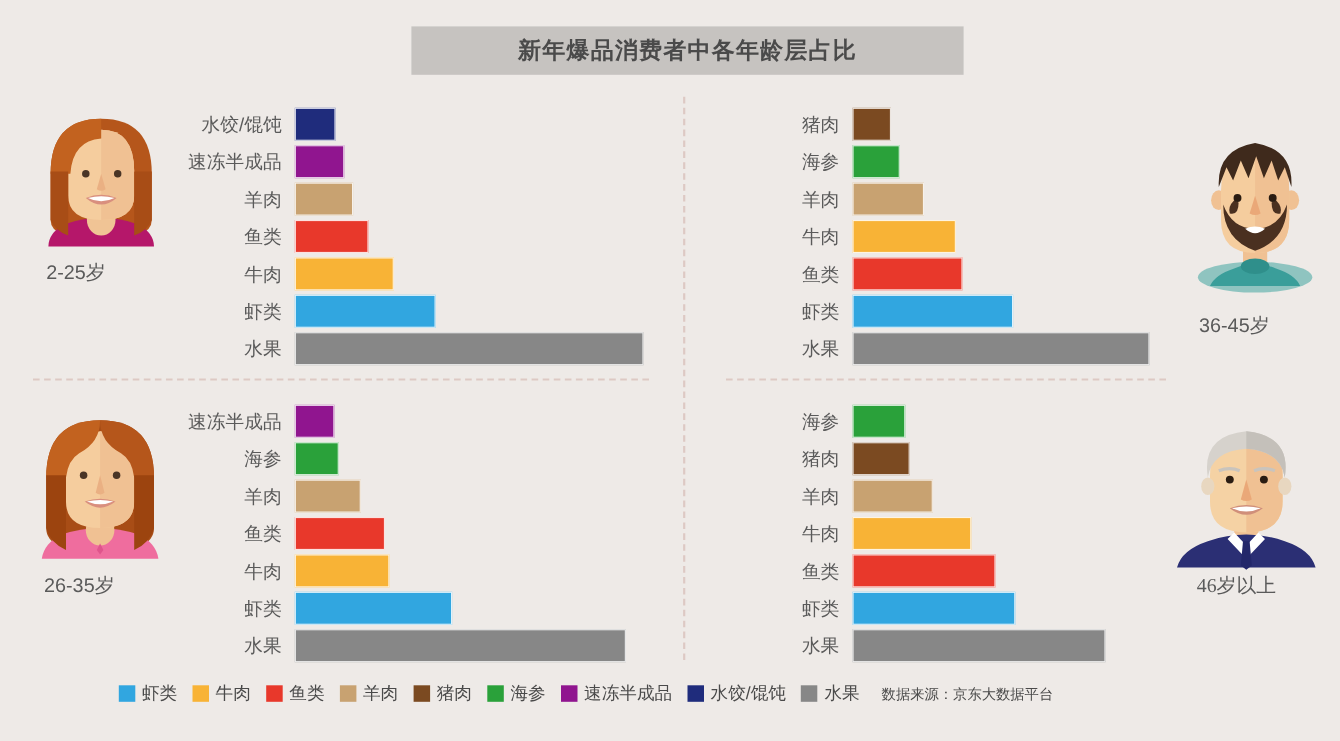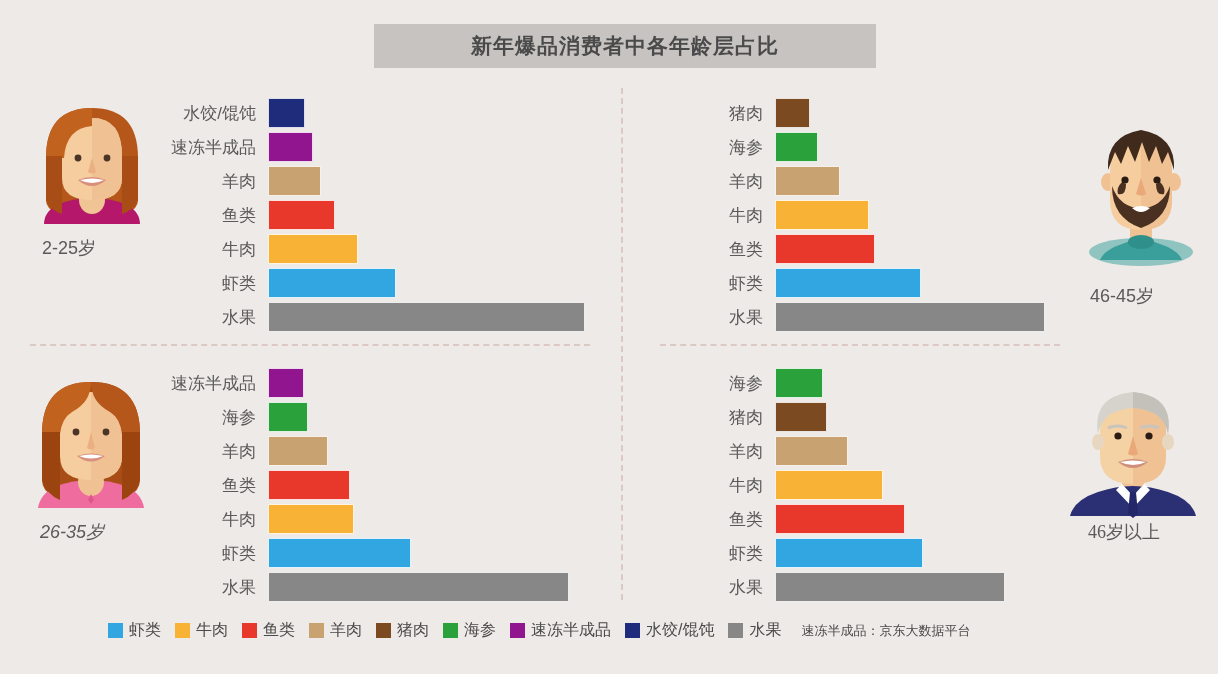--- a/index.html
+++ b/index.html
@@ -63,21 +63,21 @@
   .panel-bl { left: 132px; top: 368px; width: 470px; }
   .panel-bl .cat-label { width: 136px; }
   .panel-br { left: 675px; top: 368px; width: 400px; }
   .panel-br .cat-label { width: 100px; }
 
   
   .age-caption {
     position: absolute; font-size: 18px; color: #5a5a5a; white-space: nowrap;
   }
   .age-tl { left: 42px; top: 236px; }
-  .age-bl { left: 40px; top: 520px; font-style: italic; }
+  .age-bl { left: 40px; top: 520px; }
   .age-tr { left: 1090px; top: 284px; }
   .age-br { left: 1088px; top: 520px; font-family: Liberation Serif, serif; }
 
   
   .avatar { position: absolute; }
   .av-tl { left: 38px; top: 96px; }
   .av-bl { left: 32px; top: 368px; }
   .av-tr { left: 1082px; top: 112px; }
   .av-br { left: 1068px; top: 380px; }
 
@@ -142,21 +142,21 @@
       <path d="M26 58 Q24 24 59 18 Q94 24 92 58 L86 40 L80 52 L74 34 L67 50 L60 30 L53 50 L46 34 L39 52 L33 40 Z" fill="#3f2a1c"></path>
       <path d="M30 74 Q30 106 59 116 Q88 106 88 74 Q80 96 59 96 Q38 96 30 74 Z" fill="#4a3020"></path>
       <path d="M44 72 Q44 84 36 82 Q34 76 40 70 Z" fill="#4a3020"></path>
       <path d="M74 72 Q74 84 82 82 Q84 76 78 70 Z" fill="#4a3020"></path>
       <circle cx="43" cy="68" r="3.6" fill="#2a1c12"></circle>
       <circle cx="75" cy="68" r="3.6" fill="#2a1c12"></circle>
       <path d="M59 66 L54 82 Q59 85 64 82 Z" fill="#eaa878"></path>
       <path d="M50 96 Q59 92 68 96 Q59 104 50 96 Z" fill="#ffffff"></path>
     </svg>
   </div>
-  <div class="age-caption age-tr">46-45岁</div>
+  <div class="age-caption age-tr">36-45岁</div>
 
   <div class="avatar av-bl">
     <svg width="118" height="150" viewBox="0 0 118 150">
       <path d="M10 66 Q10 14 59 14 Q108 14 108 66 L108 112 Q108 134 59 134 Q10 134 10 112 Z" fill="#a84d16"></path>
       <path d="M24 118 Q59 106 94 118 Q110 126 112 140 L6 140 Q8 126 24 118 Z" fill="#ef6d9e"></path>
       <ellipse cx="59" cy="114" rx="13" ry="14" fill="#f0c193"></ellipse>
       <path d="M28 62 Q28 24 59 24 Q90 24 90 62 L90 88 Q90 112 59 112 Q28 112 28 88 Z" fill="#f5cd9e"></path>
       <path d="M59 24 Q90 24 90 62 L90 88 Q90 112 59 112 Z" fill="#f0c193"></path>
       <path d="M10 66 Q10 14 59 14 Q59 34 40 44 Q30 50 28 66 Z" fill="#c2621f"></path>
       <path d="M108 66 Q108 14 59 14 Q59 34 78 44 Q88 50 90 66 Z" fill="#b5561b"></path>
@@ -412,16 +412,16 @@
         </div>
         <div class="legend-item">
           <span class="legend-swatch" style="background: rgb(31, 44, 124);"></span>
           <span class="legend-label">水饺/馄饨</span>
         </div>
         <div class="legend-item">
           <span class="legend-swatch" style="background: rgb(135, 135, 135);"></span>
           <span class="legend-label">水果</span>
         </div>
       </div>
-    <span class="legend-source">速冻半成品：京东大数据平台</span>
+    <span class="legend-source">数据来源：京东大数据平台</span>
   </div>
 
 </div>
 
 </body></html>

